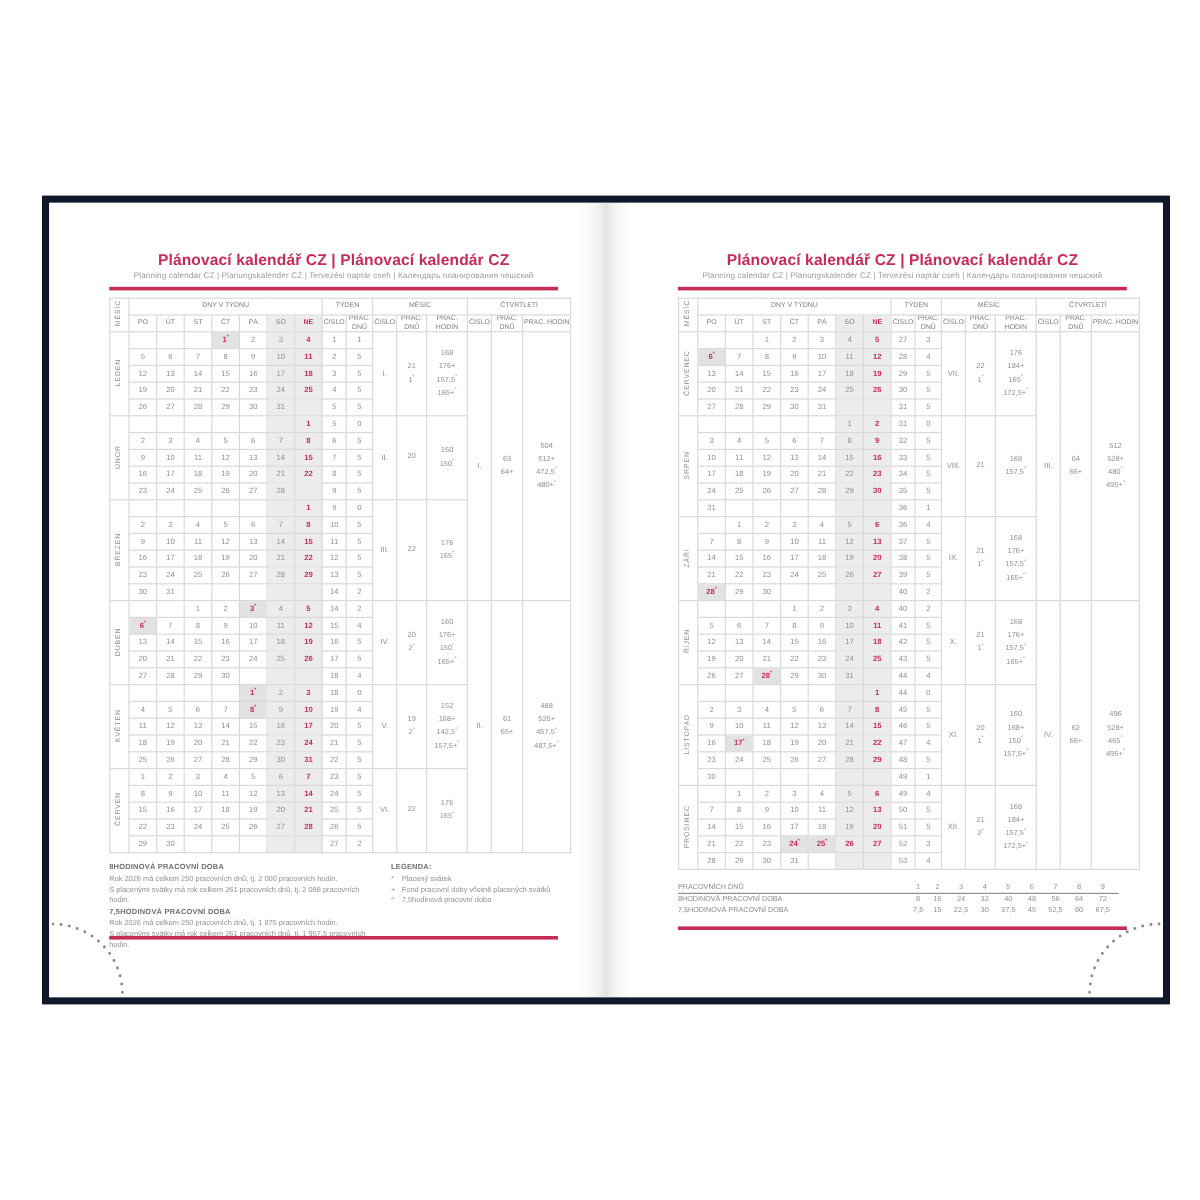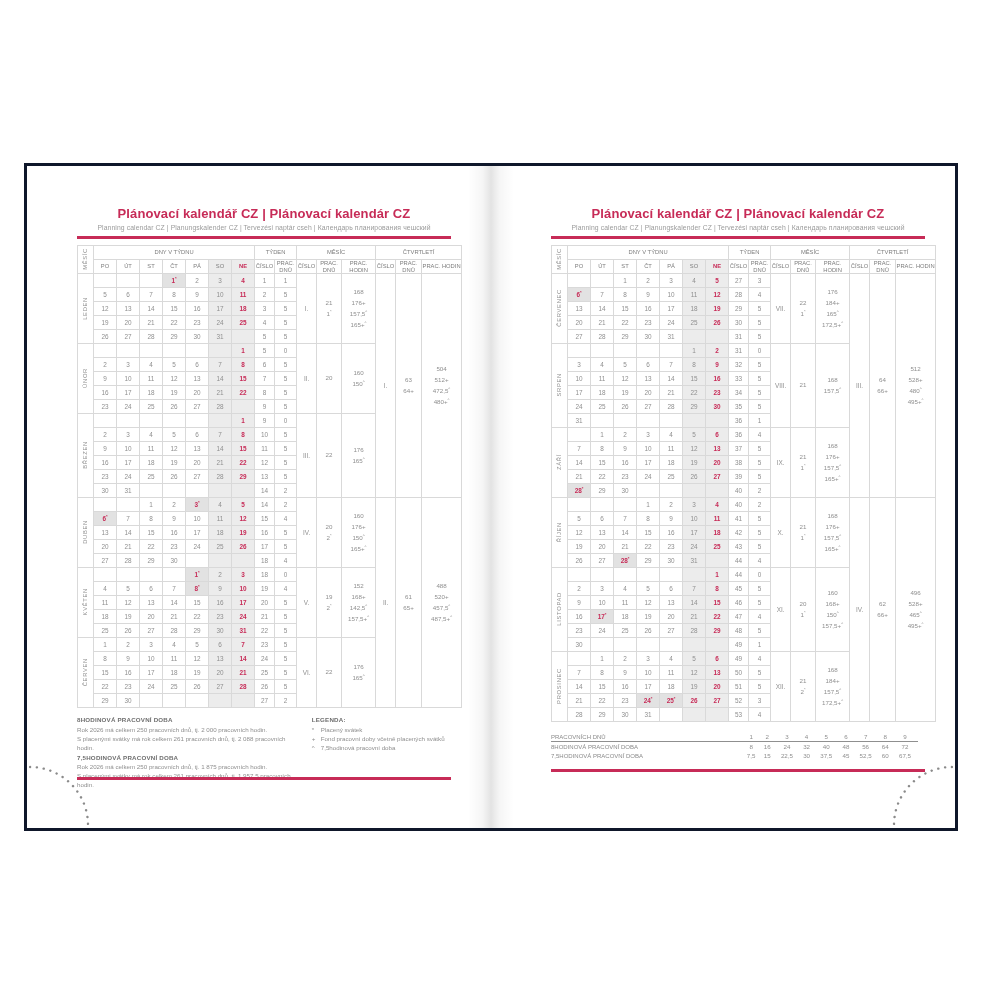--- a/index.html
+++ b/index.html
@@ -1,19 +1,19 @@
 <!DOCTYPE html>
 <html style="--accent: #c72b57; --shade: #ececec; --holshade: #e2e2e2;"><head>
 <meta charset="utf-8">
 <style>
   html,body{margin:0;padding:0;background:#ffffff;}
   .canvas{position:relative;width:1000px;height:1000px;background:#fff;overflow:hidden;
           font-family:"Liberation Sans",sans-serif;}
-  .book{position:absolute;left:24px;top:163px;width:928px;height:662px;display:flex;
-        border:3px solid #0f172a;background:#fff;}
+  .book{position:absolute;left:35px;top:163px;width:928px;height:662px;display:flex;
+        border:6px solid #0f172a;background:#fff;}
   .page{position:relative;width:464px;height:662px;background:#fff;box-sizing:border-box;}
   .page.left{padding:40px 40px 0 50px;}
   .page.right{padding:40px 30px 0 60px;}
   .spine{position:absolute;left:50%;top:0;bottom:0;width:46px;transform:translateX(-50%);
          background:linear-gradient(90deg,rgba(0,0,0,0) 0%,rgba(0,0,0,0.04) 32%,rgba(0,0,0,0.11) 50%,rgba(0,0,0,0.04) 68%,rgba(0,0,0,0) 100%);
          pointer-events:none;}
   .title{margin:0 0 3px 0;text-align:center;font-size:13px;font-weight:700;color:var(--accent);letter-spacing:.1px;}
   .subtitle{margin:0 0 5px 0;text-align:center;font-size:6.8px;color:#9b9b9b;letter-spacing:.1px;}
   .rule{height:3px;background:var(--accent);margin-bottom:6px;}
   .bottom-rule{position:absolute;height:3px;background:var(--accent);}

